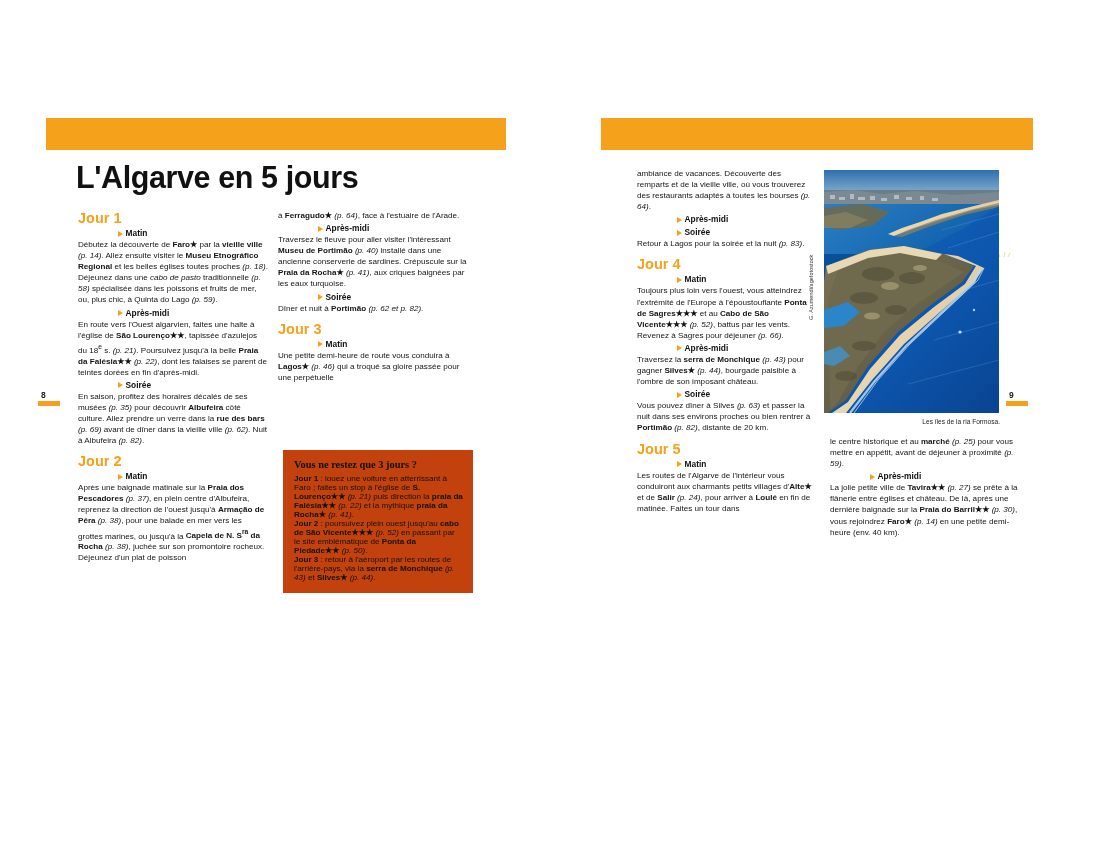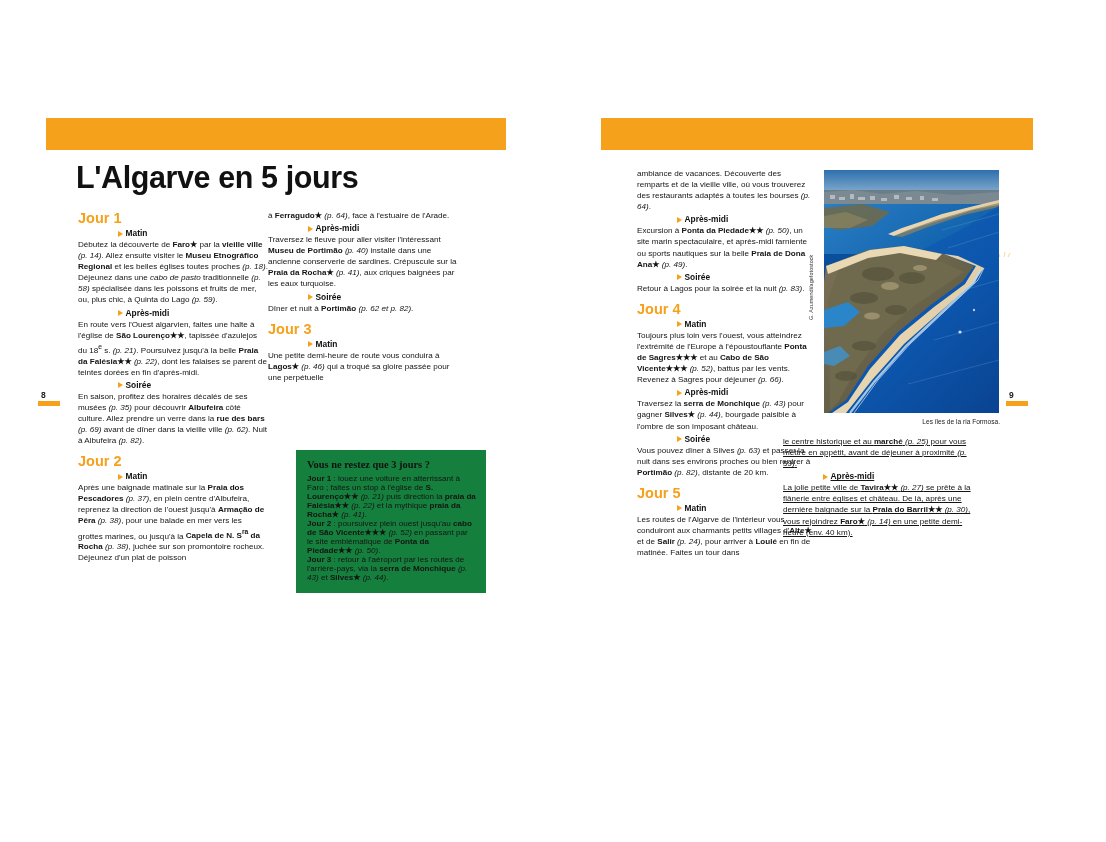--- a/index.html
+++ b/index.html
@@ -82,23 +82,23 @@
 
   
   .col {
     position: absolute;
     font-size: 8.1px;
     line-height: 11.1px;
     color: #141414;
     text-align: left;
   }
   .col-l1 { left: 78px;  top: 210px; width: 190px; }
-  .col-l2 { left: 268px; top: 210px; width: 190px; }
+  .col-l2 { left: 278px; top: 210px; width: 190px; }
   .col-r1 { left: 637px; top: 168px; width: 175px; }
-  .col-r2 { left: 783px; top: 436px; width: 195px; text-decoration: underline; }
+  .col-r2 { left: 830px; top: 436px; width: 195px; }
 
   .col p { margin: 0 0 0 0; }
 
   
   .day {
     font-size: 14.5px;
     font-weight: 700;
     color: #F5A11B;
     margin: 7px 0 1px 0;
     line-height: 16px;
@@ -129,24 +129,23 @@
   .body-txt { margin: 0; }
   b  { font-weight: 700; }
   i  { font-style: italic; }
 
   
   .box {
     position: absolute;
     left: 283px;
     top: 450px;
     width: 190px;
-    background: #15803d;
+    background: #c2410c;
     box-sizing: border-box;
     padding: 9px 10px 11px 11px;
-    margin-left: 13px;
   }
   .box-title {
     font-size: 10.4px;
     font-weight: 700;
     color: #111111;
     font-family: "Liberation Serif", serif;
     margin: 0 0 3px 0;
     line-height: 12px;
   }
   .box-txt {
@@ -254,21 +253,20 @@
   </div>
 
   <div class="folio folio-right" style="left:456px;">9</div>
   <div class="folio-bar folio-bar-right" style="left:453px;"></div>
 </div>
 
 <div class="col col-r1">
   <p class="body-txt">ambiance de vacances. Découverte des remparts et de la vieille ville, où vous trouverez des restaurants adaptés à toutes les bourses <i>(p. 64)</i>.</p>
 
   <div class="slot"><span class="tri"></span><span>Après-midi</span></div>
-  <p class="body-txt">Excursion à <b>Ponta da Piedade★★</b> <i>(p. 50)</i>, un site marin spectaculaire, et après-midi farniente ou sports nautiques sur la belle <b>Praia de Dona Ana★</b> <i>(p. 49)</i>.</p>
 
   <div class="slot"><span class="tri"></span><span>Soirée</span></div>
   <p class="body-txt">Retour à Lagos pour la soirée et la nuit <i>(p. 83)</i>.</p>
 
   <div class="day">Jour 4</div>
 
   <div class="slot"><span class="tri"></span><span>Matin</span></div>
   <p class="body-txt">Toujours plus loin vers l'ouest, vous atteindrez l'extrémité de l'Europe à l'époustouflante <b>Ponta de Sagres★★★</b> et au <b>Cabo de São Vicente★★★</b> <i>(p. 52)</i>, battus par les vents. Revenez à Sagres pour déjeuner <i>(p. 66)</i>.</p>
 
   <div class="slot"><span class="tri"></span><span>Après-midi</span></div>

